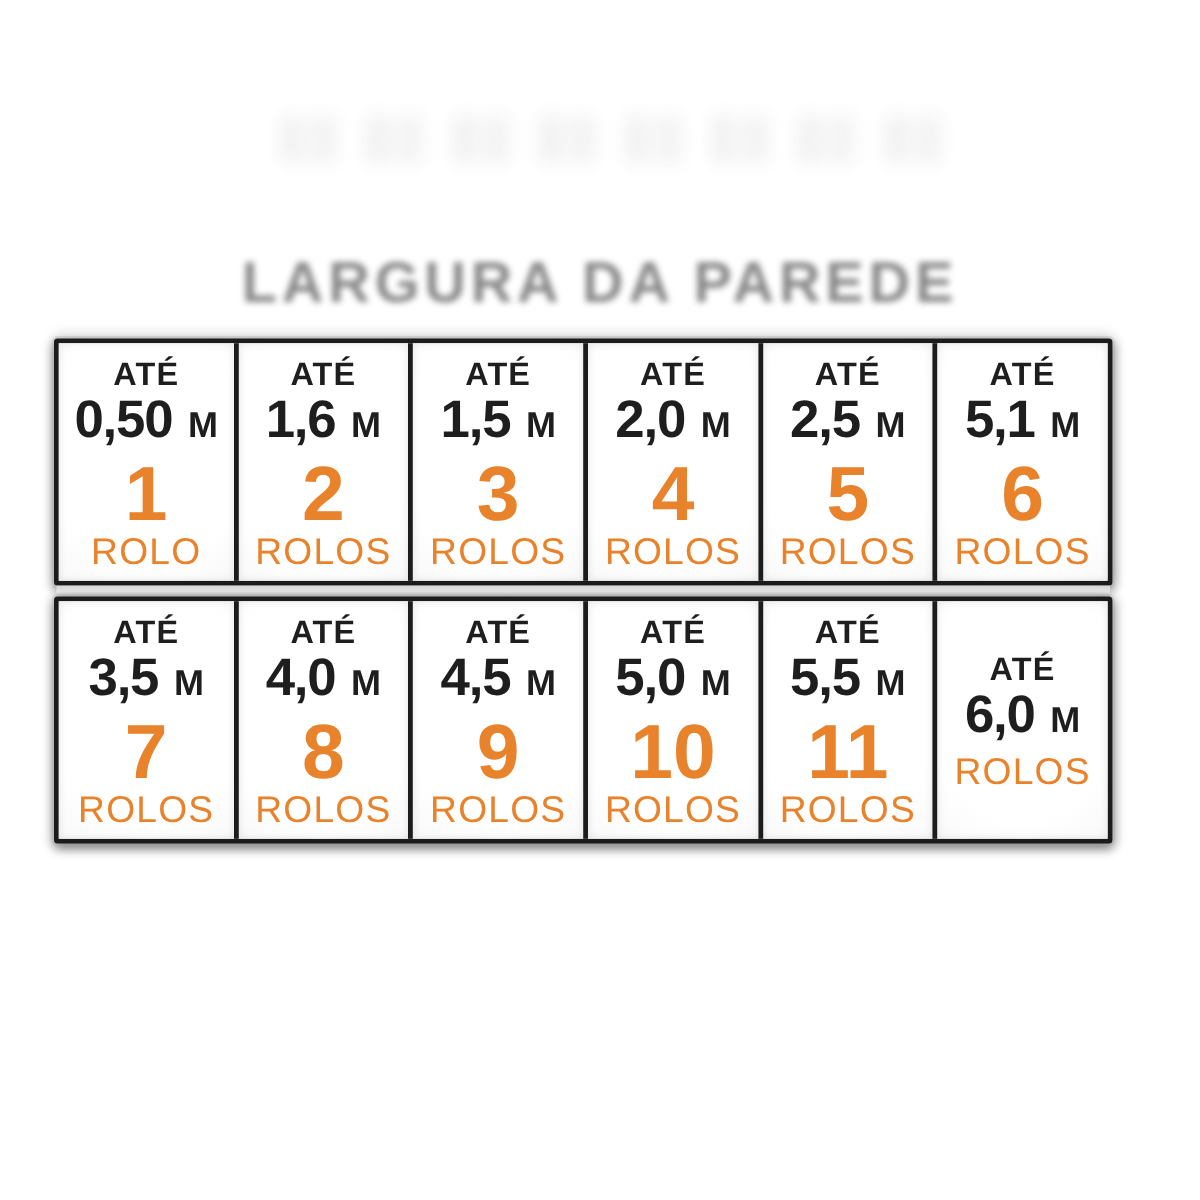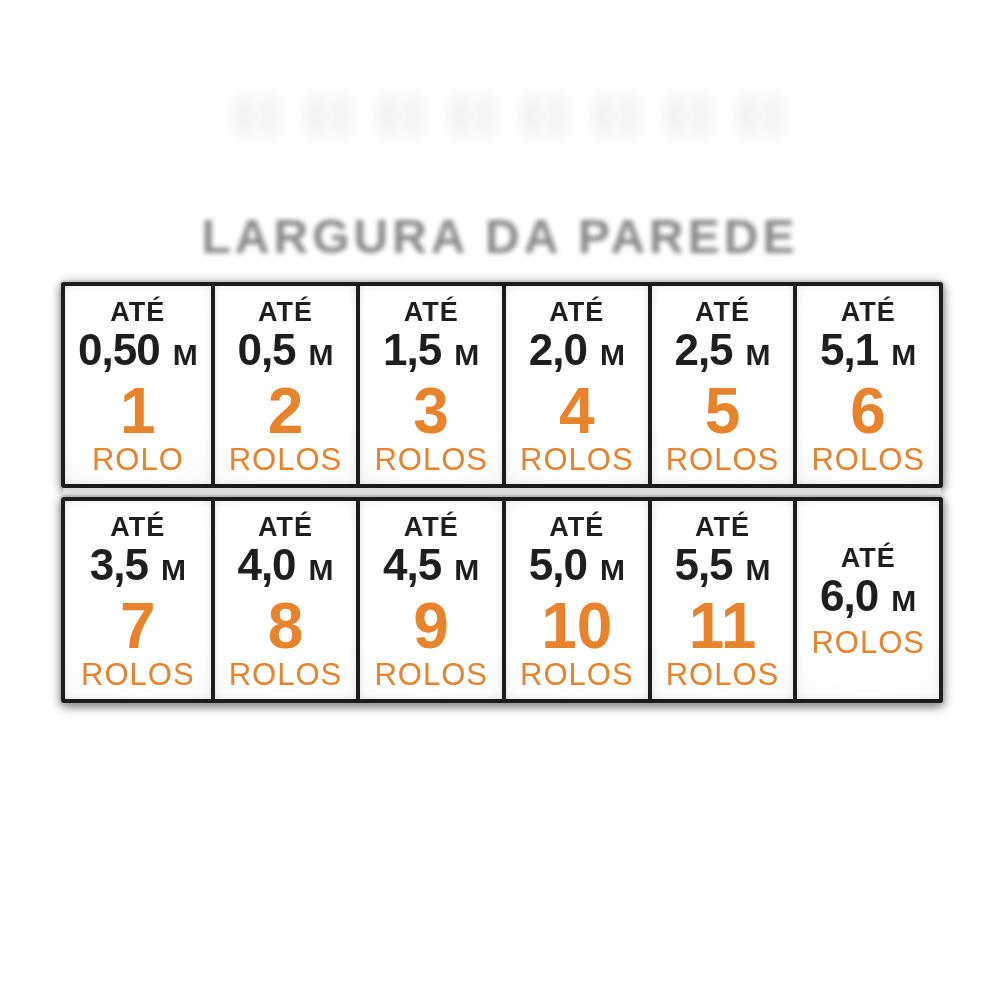--- a/index.html
+++ b/index.html
@@ -42,21 +42,21 @@
     letter-spacing:4px;
     color:var(--heading-gray);
     filter:blur(2.6px);
     opacity:.82;
     white-space:nowrap;
   }
 
   
   .size-table{
     position:absolute;
-    left:61px;top:282px;width:882px;
+    left:45px;top:282px;width:882px;
   }
   .band{
     display:grid;
     grid-template-columns:repeat(6,1fr);
     border:4px solid var(--border-dark);
     border-radius:3px;
     background:#fff;
     height:206px;
     box-shadow:
       0 0 0 2px rgba(170,170,170,.30),
@@ -132,21 +132,21 @@
       <div class="size">
           <span class="val">0,50</span>
           <span class="unit">M</span>
         </div>
       <div class="count">1</div>
       <div class="rolos">ROLO</div>
     </div>
     <div class="cell">
       <div class="ate">ATÉ</div>
       <div class="size">
-          <span class="val">0,5</span>
+          <span class="val">1,6</span>
           <span class="unit">M</span>
         </div>
       <div class="count">2</div>
       <div class="rolos">ROLOS</div>
     </div>
     <div class="cell">
       <div class="ate">ATÉ</div>
       <div class="size">
           <span class="val">1,5</span>
           <span class="unit">M</span>

